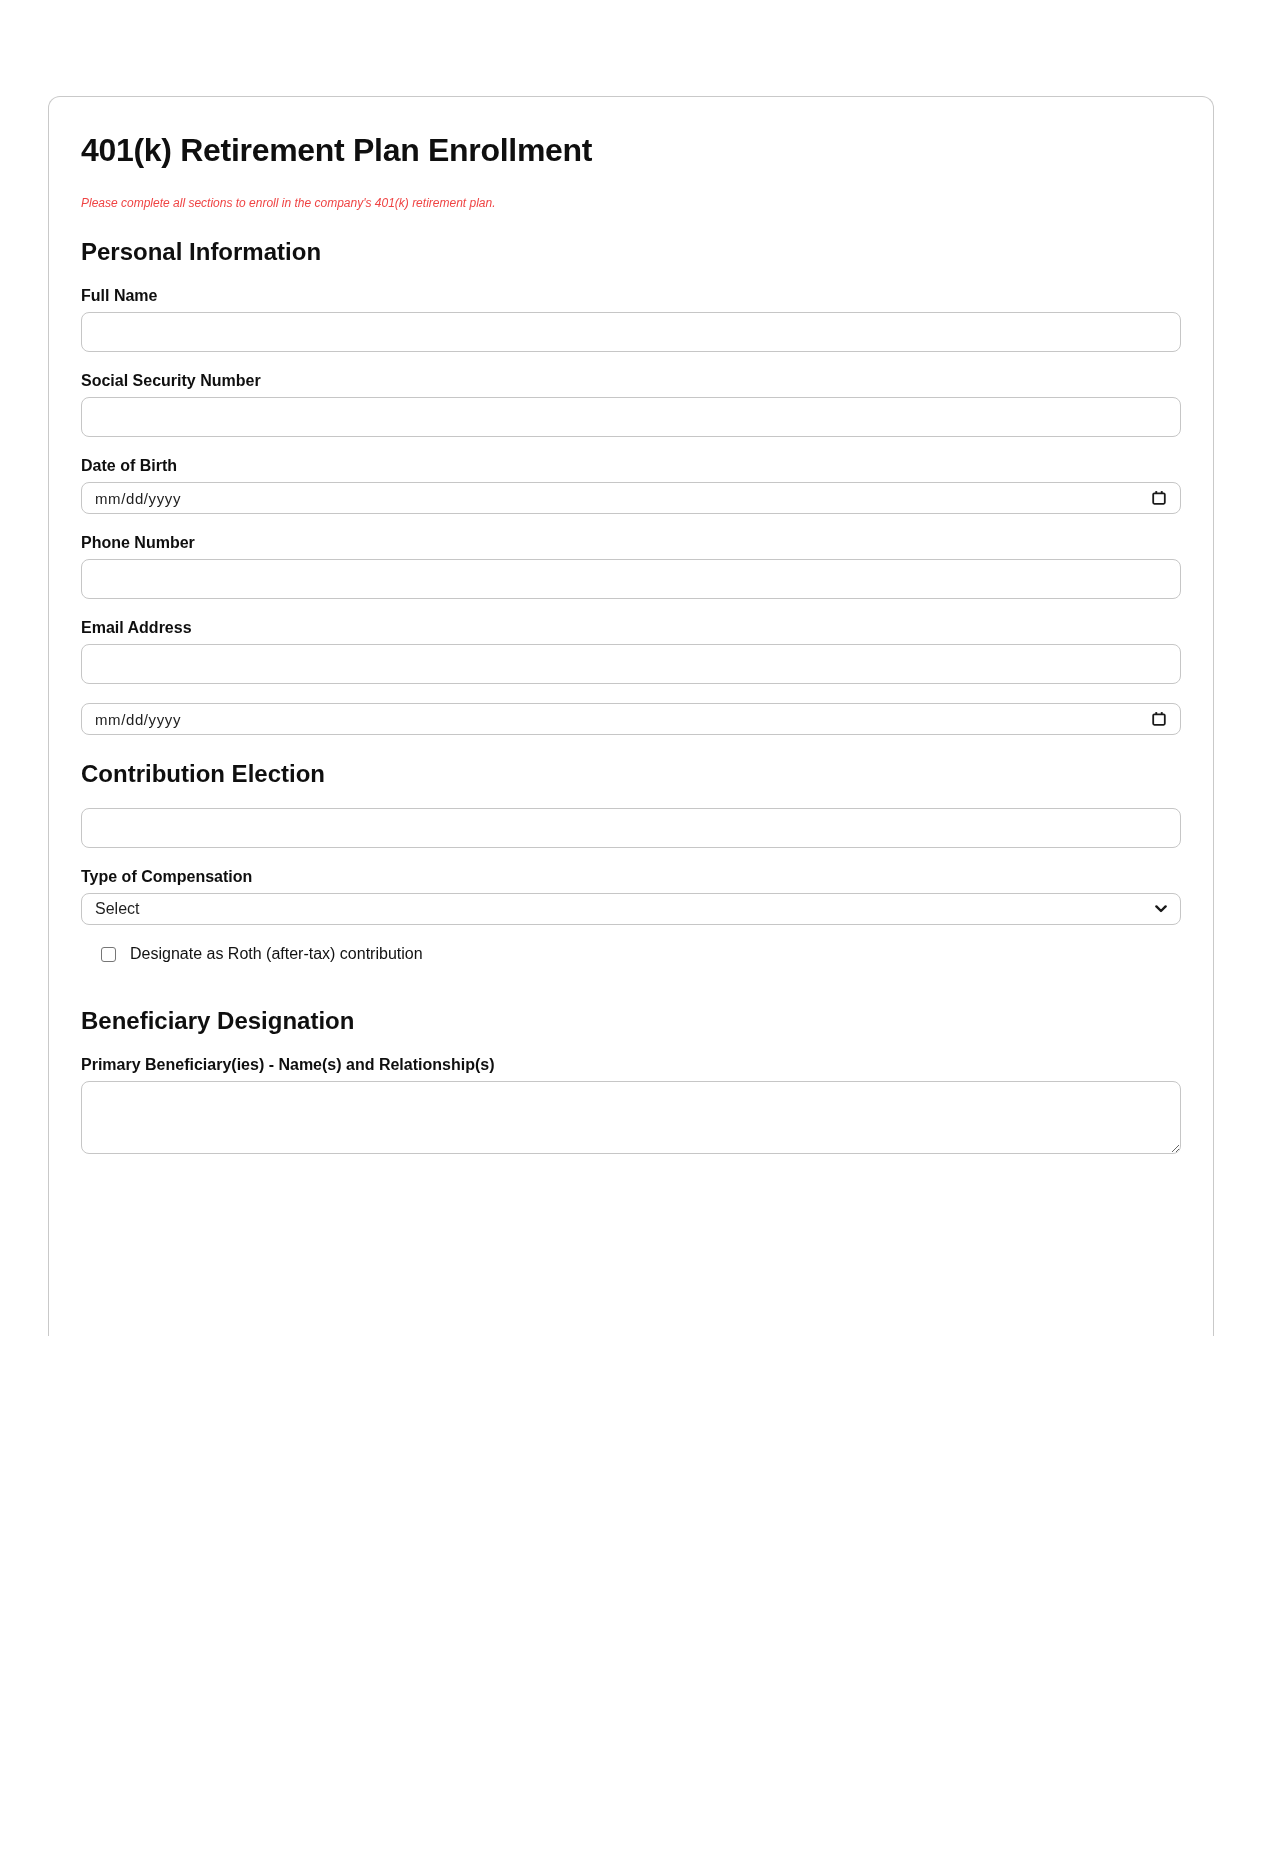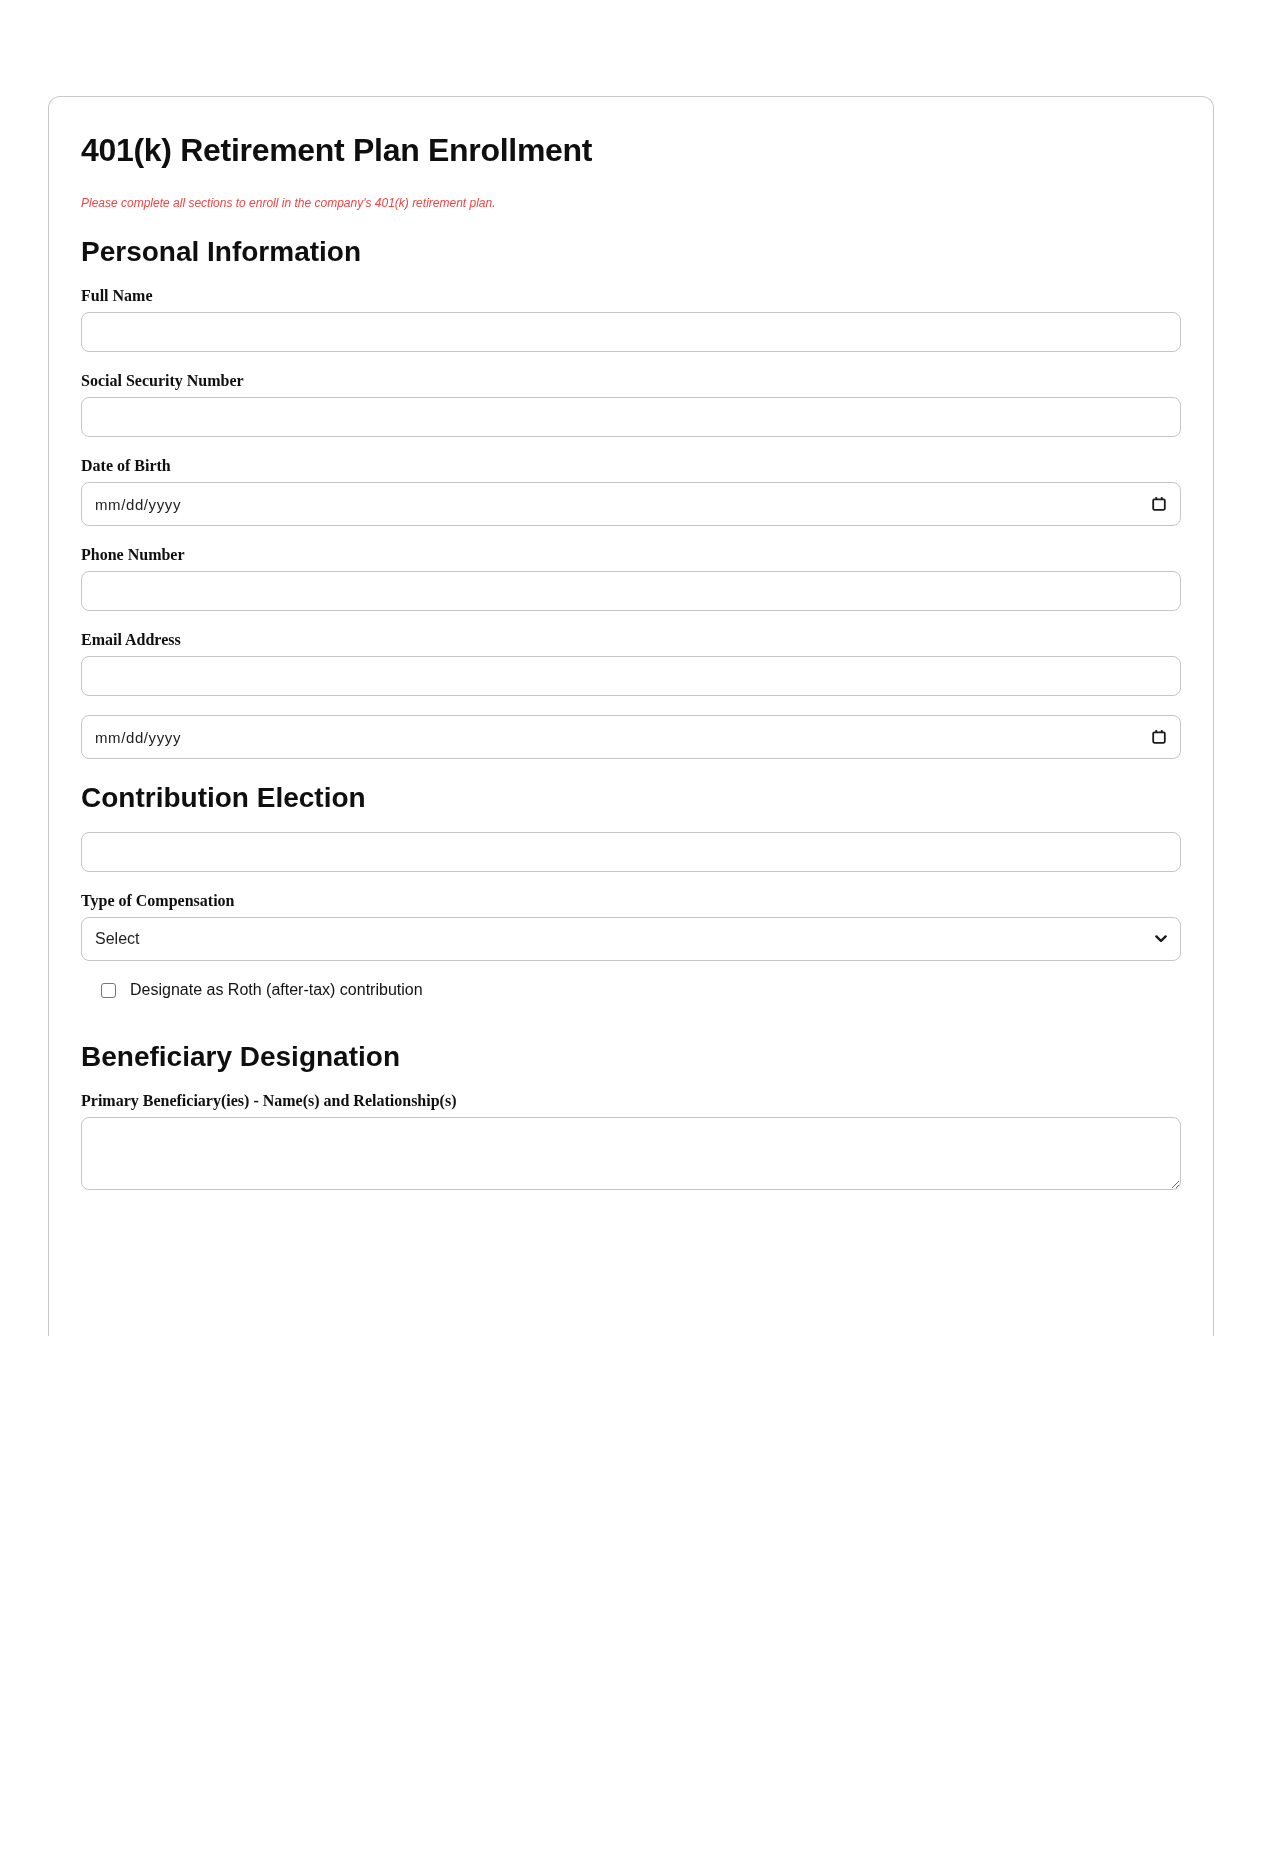--- a/index.html
+++ b/index.html
@@ -25,42 +25,42 @@
   .title {
     margin: 0;
     font-size: 32px; line-height: 34px; font-weight: 700;
     letter-spacing: -0.3px; color: #0f0f0f;
   }
   .subtitle {
     margin: 26px 0 0 0;
     font-size: 12px; line-height: 20px; color: #ef4444; font-style: italic;
   }
   .section-heading {
-    font-size: 28px; line-height: 29px; font-weight: 700;
+    font-size: 24px; line-height: 29px; font-weight: 700;
     margin: 24px 0 20px 0; color: #0f0f0f;
   }
   .section-heading.beneficiary { margin-top: 42px; }
   .group { margin: 0 0 19px 0; }
   .field-label {
     display: block;
     font-size: 16px; font-weight: 700; line-height: 20px;
-    margin-bottom: 6px; color: #0f0f0f; font-family: Liberation Serif, serif;
+    margin-bottom: 6px; color: #0f0f0f;
   }
   .text-input {
     display: block; width: 100%; height: 40px;
     box-sizing: border-box;
     border: 1px solid #c6c6c6; border-radius: 8px;
     background: #fff;
     font-family: inherit; font-size: 16px; color: #121212;
     padding: 0 12px;
     outline: none;
   }
   .widget-input {
     display: flex; align-items: center; justify-content: space-between;
-    width: 100%; height: 44px;
+    width: 100%; height: 32px;
     box-sizing: border-box;
     border: 1px solid #c6c6c6; border-radius: 8px;
     background: #fff;
     font-size: 16px; color: #1f1f1f;
     padding: 0 13px;
     cursor: default;
   }
   .date-placeholder {
     font-size: 15px; letter-spacing: 0.6px; color: #1f1f1f;
   }

